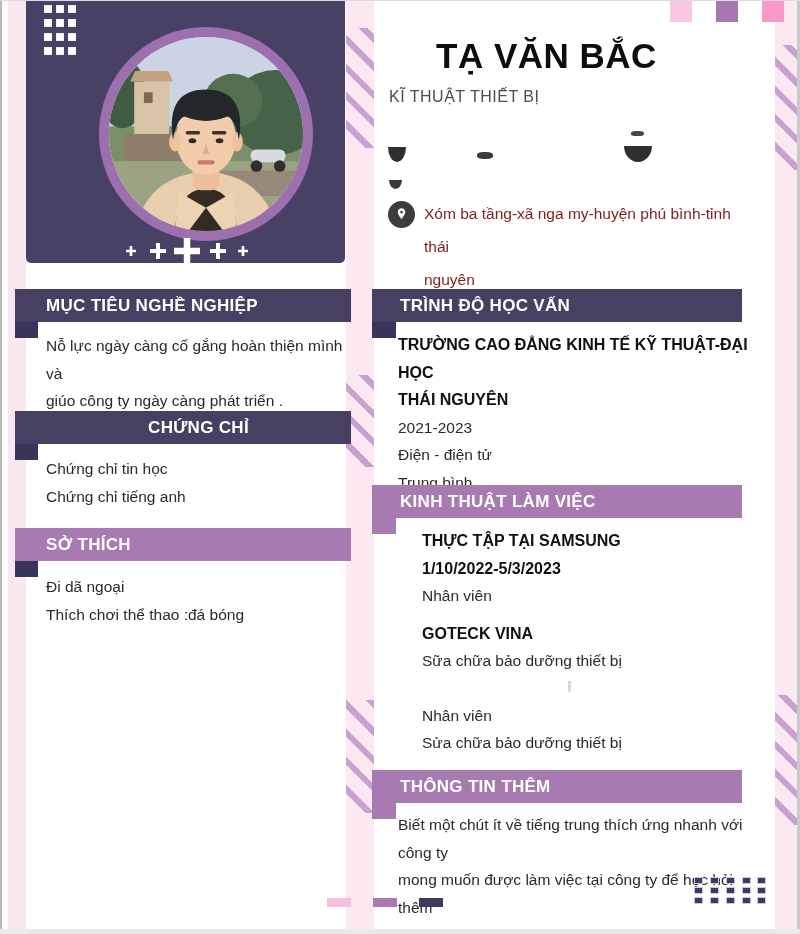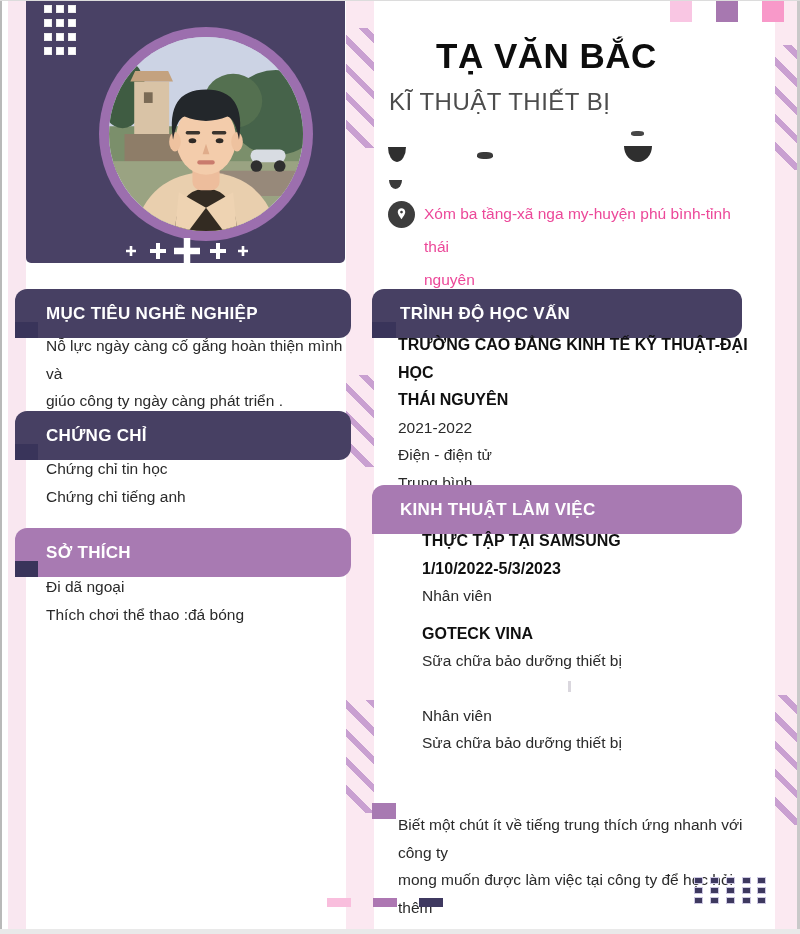--- a/index.html
+++ b/index.html
@@ -30,51 +30,51 @@
   .photo-card{position:absolute;left:26px;top:0;width:319px;height:263px;background:#494165;border-radius:0 0 5px 5px;}
   .dot-grid-white{position:absolute;left:18px;top:5px;width:44px;height:56px;}
   .dot-grid-white i{position:absolute;width:8px;height:8px;background:#fff;border:1px solid rgba(0,0,0,.07);box-sizing:border-box;}
   .photo-ring{position:absolute;left:73px;top:27px;width:214px;height:214px;border-radius:50%;background:#9c6fae;}
   .photo-circle{position:absolute;left:10px;top:10px;width:194px;height:194px;border-radius:50%;overflow:hidden;background:#ccd3e4;}
   .photo-circle svg{display:block;}
   .plus-row{position:absolute;left:26px;top:236px;width:319px;height:28px;}
   .plus-row svg{position:absolute;}
 
   
-  .banner{position:absolute;height:49px;display:flex;align-items:center;color:#ffffff;font-weight:bold;font-size:17px;letter-spacing:.3px;border-radius:12px;}
+  .banner{position:absolute;height:33px;display:flex;align-items:center;color:#ffffff;font-weight:bold;font-size:17px;letter-spacing:.3px;}
   .banner.dark{background:#474063;}
   .banner.mauve{background:#a87ab2;}
   .banner.l{left:15px;width:305px;padding-left:31px;box-sizing:content-box;}
   .banner.r{left:372px;width:342px;padding-left:28px;}
   .fold{position:absolute;height:16px;}
   .fold.dark{background:#39345a;}
   .fold.mauve{background:#a87ab2;}
   .fold.l{left:15px;width:23px;}
   .fold.r{left:372px;width:24px;}
 
   
   .body-block{position:absolute;font-size:15.5px;color:#2a2a2a;line-height:27.5px;}
   .body-block.l{left:46px;}
   .body-block.r{left:398px;}
   .line.bold{font-weight:bold;color:#101010;font-size:16px;}
   .line.spacer{height:27px;position:relative;}
   .remnant-colon{position:absolute;left:146px;top:6px;width:3px;height:11px;background:#dad7de;}
 
   
   .cv-name{position:absolute;left:388px;top:36px;font-size:35px;font-weight:bold;color:#0d0d0d;letter-spacing:.5px;margin-left:48px;}
-  .cv-title{position:absolute;left:389px;top:88px;font-size:24px;color:#4c4c4c;letter-spacing:.5px;}
+  .cv-title{position:absolute;left:389px;top:88px;font-size:16px;color:#4c4c4c;letter-spacing:.5px;}
 
   
   .remnant{position:absolute;background:#2f2f2f;}
   .half-ellipse{border-radius:0 0 50% 50% / 0 0 100% 100%;}
   .thin{border-radius:40%;}
 
   
   .loc-icon{position:absolute;left:388px;top:201px;width:27px;height:27px;border-radius:50%;background:#3d3d3d;display:flex;align-items:center;justify-content:center;}
-  .loc-text{position:absolute;left:424px;top:197px;width:330px;font-size:15.5px;color:#ec4899;line-height:33px;}
+  .loc-text{position:absolute;left:424px;top:197px;width:330px;font-size:15.5px;color:#7f1d1d;line-height:33px;}
 
   
   .brect{position:absolute;top:898px;width:24px;height:9px;}
   .brect1{left:327px;background:#f9bedd;}
   .brect2{left:373px;background:#ad77b2;}
   .brect3{left:419px;background:#3f3960;}
   .dot-grid-purple{position:absolute;left:694px;top:877px;width:70px;height:26px;}
   .dot-grid-purple i{position:absolute;width:7px;height:5px;background:#3e3960;border:1px solid #cdc8e2;box-sizing:content-box;}
 </style>
 </head>
@@ -187,21 +187,21 @@
 
   <div class="banner dark l" style="top:289px;">
     <span>MỤC TIÊU NGHỀ NGHIỆP</span>
   </div>
   <div class="fold dark l" style="top:322px;"></div>
   <div class="body-block l" style="top:332px;width:300px;">
     <div class="line">Nỗ lực ngày càng cố gắng hoàn thiện mình và</div>
     <div class="line">giúo công ty ngày càng phát triển .</div>
   </div>
 
-  <div class="banner dark l" style="top:411px;">
+  <div class="banner dark l" style="top:411px;justify-content:center;">
     <span>CHỨNG CHỈ</span>
   </div>
   <div class="fold dark l" style="top:444px;"></div>
   <div class="body-block l" style="top:455px;width:300px;">
     <div class="line">Chứng chỉ tin học</div>
     <div class="line">Chứng chỉ tiếng anh</div>
   </div>
 
   <div class="banner mauve l" style="top:528px;">
     <span>SỞ THÍCH</span>
@@ -212,21 +212,21 @@
     <div class="line">Thích chơi thể thao :đá bóng</div>
   </div>
 
   <div class="banner dark r" style="top:289px;">
     <span>TRÌNH ĐỘ HỌC VẤN</span>
   </div>
   <div class="fold dark r" style="top:322px;"></div>
   <div class="body-block r" style="top:331px;width:360px;">
     <div class="line bold">TRƯỜNG CAO ĐẲNG KINH TẾ KỸ THUẬT-ĐẠI HỌC</div>
     <div class="line bold">THÁI NGUYÊN</div>
-    <div class="line">2021-2022</div>
+    <div class="line">2021-2023</div>
     <div class="line">Điện - điện tử</div>
     <div class="line">Trung bình</div>
   </div>
 
   <div class="banner mauve r" style="top:485px;">
     <span>KINH THUẬT LÀM VIỆC</span>
   </div>
   <div class="fold mauve r" style="top:518px;"></div>
   <div class="body-block r" style="top:527px;width:360px;margin-left:24px;">
     <div class="line bold">THỰC TẬP TẠI SAMSUNG</div>
@@ -234,20 +234,23 @@
     <div class="line">Nhân viên</div>
     <div class="line bold" style="margin-top:10px;">GOTECK VINA</div>
     <div class="line">Sữa chữa bảo dưỡng thiết bị</div>
     <div class="line spacer">
         <span class="remnant-colon"></span>
       </div>
     <div class="line">Nhân viên</div>
     <div class="line">Sửa chữa bảo dưỡng thiết bị</div>
   </div>
 
+  <div class="banner mauve r" style="top:770px;">
+    <span>THÔNG TIN THÊM</span>
+  </div>
   <div class="fold mauve r" style="top:803px;"></div>
   <div class="body-block r" style="top:811px;width:360px;">
     <div class="line">Biết một chút ít về tiếng trung thích ứng nhanh với công ty</div>
     <div class="line">mong muốn được làm việc tại công ty để học hỏi thêm</div>
   </div>
 
   <div class="brect brect1"></div>
   <div class="brect brect2"></div>
   <div class="brect brect3"></div>
   <div class="dot-grid-purple">

